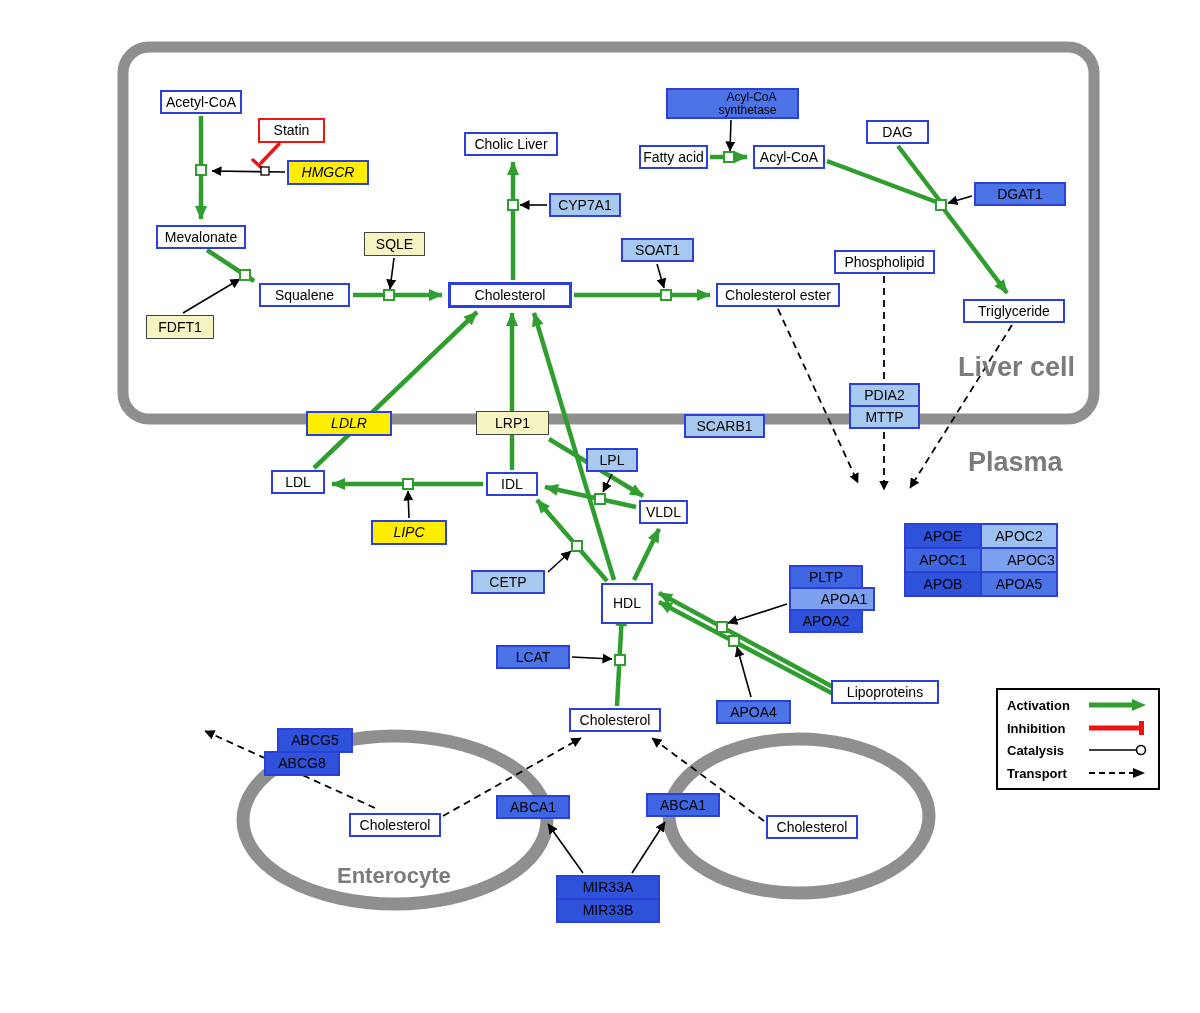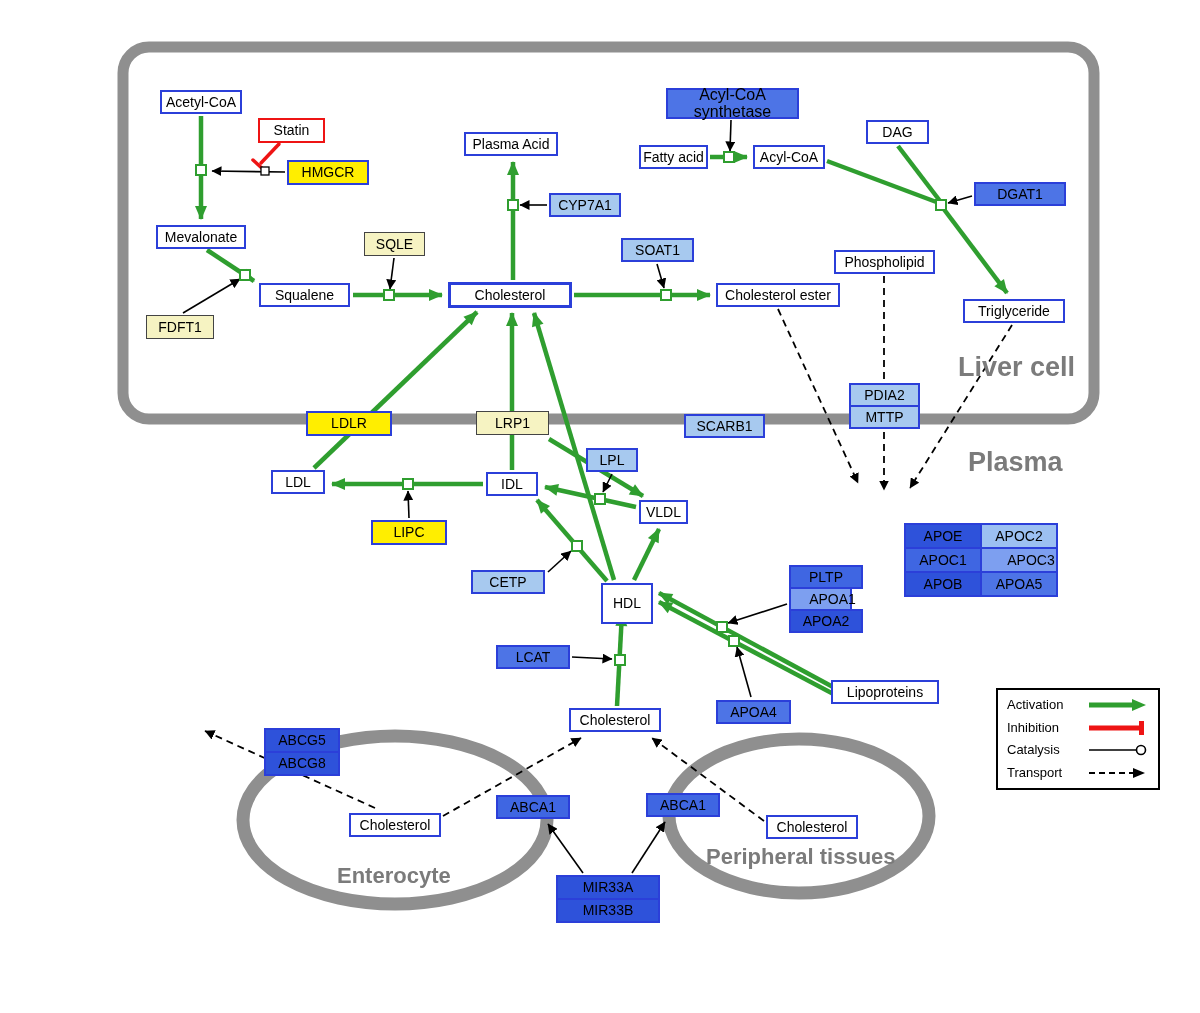--- a/index.html
+++ b/index.html
@@ -2,36 +2,36 @@
 <html style="--c-activation: #2f9e2f; --c-inhibition: #ee1414; --c-blue-border: #2b3fd9; --c-yellow: #ffee00; --c-pale-yellow: #f6f3c2; --c-light-blue: #a7c9ef; --c-mid-blue: #4d74e6; --c-mid-dark-blue: #3f66e2; --c-dark-blue: #2e52da; --c-lighter-blue: #7d9ff0; --c-lightest-blue: #9cc0f2; --c-membrane: #8f8f8f; --c-region-label: #7b7b7b;"><head>
 <meta charset="utf-8">
 <style>
   html,body{margin:0;padding:0;background:#fff;}
   #stage{position:relative;width:1200px;height:1013px;background:#fff;overflow:hidden;
          font-family:"Liberation Sans",sans-serif;}
   #edges{position:absolute;left:0;top:0;z-index:1;}
   .node{position:absolute;box-sizing:border-box;display:flex;align-items:center;justify-content:center;
         text-align:center;background:#fff;border:2px solid var(--c-blue-border,#2b3fd9);
         font-size:14px;line-height:1.05;color:#000;z-index:3;}
-  .f-yellow{background:var(--c-yellow,#ffee00);}
+  .f-yellow{background:var(--c-yellow,#ffee00);font-style:italic;}
   .f-pale{background:var(--c-pale-yellow,#f6f3c2);border:1.5px solid #444;}
   .f-lblue{background:var(--c-light-blue,#a7c9ef);}
   .f-mblue{background:var(--c-mid-blue,#4d74e6);}
   .f-mdblue{background:var(--c-mid-dark-blue,#3f66e2);}
   .f-dblue{background:var(--c-dark-blue,#2e52da);}
   .f-l2blue{background:var(--c-lighter-blue,#7d9ff0);padding-left:24px;}
   .f-l3blue{background:var(--c-lightest-blue,#9cc0f2);}
   .b-red{border-color:var(--c-inhibition,#ee1414);}
   .b-thick{border-width:3px;}
-  .small{font-size:16px;}
+  .small{font-size:12px;text-align:right;}
   .region-label{position:absolute;font-weight:bold;color:var(--c-region-label,#7b7b7b);z-index:2;white-space:nowrap;}
   .legend{position:absolute;left:996px;top:688px;width:164px;height:102px;background:#fff;border:2px solid #000;
           box-sizing:border-box;z-index:4;display:flex;flex-direction:column;justify-content:space-around;
           padding:4px 9px;font-size:13px;color:#000;}
-  .legend-row{display:flex;align-items:flex-start;justify-content:space-between;}
+  .legend-row{display:flex;align-items:flex-end;justify-content:space-between;font-weight:bold;}
   
   .e-act{stroke:var(--c-activation,#2f9e2f);stroke-width:4.5;fill:none;}
   .e-cat{stroke:#000;stroke-width:1.6;fill:none;}
   .e-trans{stroke:#000;stroke-width:1.8;fill:none;stroke-dasharray:7 5;}
   .e-inh{stroke:var(--c-inhibition,#ee1414);stroke-width:3.5;fill:none;stroke-linecap:round;}
   .cat-node{fill:#fff;stroke:var(--c-activation,#2f9e2f);stroke-width:2;}
   .membrane{fill:none;stroke:var(--c-membrane,#8f8f8f);}
   #ga path{fill:var(--c-activation,#2f9e2f);}
   #ba path{fill:#000;}
 </style>
@@ -125,30 +125,29 @@
       <rect class="cat-node" x="615" y="655" width="10" height="10"></rect>
       <rect class="cat-node" x="717" y="622" width="10" height="10"></rect>
       <rect class="cat-node" x="729" y="636" width="10" height="10"></rect>
       <rect x="261" y="167" width="8" height="8" fill="#fff" stroke="#000" stroke-width="1.3"></rect>
     </g>
   </svg>
 
   <div class="region-label" style="left:958px;top:352px;font-size:27px;">Liver cell</div>
   <div class="region-label" style="left:968px;top:447px;font-size:27px;">Plasma</div>
   <div class="region-label" style="left:337px;top:851px;font-size:22px;margin-top:12px;">Enterocyte</div>
-  <div class="region-label" style="left:706px;top:844px;font-size:22px;">Peripheral tissues</div>
 
   <div class="node" style="left:160px;top:90px;width:82px;height:24px">Acetyl-CoA</div>
   <div class="node b-red" style="left:258px;top:118px;width:67px;height:25px">Statin</div>
   <div class="node f-yellow" style="left:287px;top:160px;width:82px;height:25px">HMGCR</div>
   <div class="node" style="left:156px;top:225px;width:90px;height:24px">Mevalonate</div>
   <div class="node f-pale" style="left:146px;top:315px;width:68px;height:24px">FDFT1</div>
   <div class="node" style="left:259px;top:283px;width:91px;height:24px">Squalene</div>
   <div class="node f-pale" style="left:364px;top:232px;width:61px;height:24px">SQLE</div>
-  <div class="node" style="left:464px;top:132px;width:94px;height:24px">Plasma Acid</div>
+  <div class="node" style="left:464px;top:132px;width:94px;height:24px">Cholic Liver</div>
   <div class="node f-lblue" style="left:549px;top:193px;width:72px;height:24px">CYP7A1</div>
   <div class="node b-thick" style="left:448px;top:282px;width:124px;height:26px">Cholesterol</div>
   <div class="node f-lblue" style="left:621px;top:238px;width:73px;height:24px">SOAT1</div>
   <div class="node" style="left:716px;top:283px;width:124px;height:24px">Cholesterol ester</div>
   <div class="node f-mblue small" style="left:666px;top:88px;width:133px;height:31px">
       <span style="width:88px;display:inline-block;">Acyl-CoA synthetase</span>
     </div>
   <div class="node" style="left:639px;top:145px;width:69px;height:24px">Fatty acid</div>
   <div class="node" style="left:753px;top:145px;width:72px;height:24px">Acyl-CoA</div>
   <div class="node" style="left:866px;top:120px;width:63px;height:24px">DAG</div>
@@ -163,34 +162,34 @@
   <div class="node f-lblue" style="left:849px;top:405px;width:71px;height:24px">MTTP</div>
 
   <div class="node" style="left:271px;top:470px;width:54px;height:24px">LDL</div>
   <div class="node" style="left:486px;top:472px;width:52px;height:24px">IDL</div>
   <div class="node f-lblue" style="left:586px;top:448px;width:52px;height:24px">LPL</div>
   <div class="node" style="left:639px;top:500px;width:49px;height:24px">VLDL</div>
   <div class="node f-yellow" style="left:371px;top:520px;width:76px;height:25px">LIPC</div>
   <div class="node f-lblue" style="left:471px;top:570px;width:74px;height:24px">CETP</div>
   <div class="node" style="left:601px;top:583px;width:52px;height:41px">HDL</div>
   <div class="node f-mdblue" style="left:789px;top:565px;width:74px;height:24px">PLTP</div>
-  <div class="node f-l2blue" style="left:789px;top:587px;width:63px;height:24px">APOA1</div>
+  <div class="node f-l2blue" style="left:789px;top:587px;width:86px;height:24px">APOA1</div>
   <div class="node f-dblue" style="left:789px;top:609px;width:74px;height:24px">APOA2</div>
   <div class="node f-dblue" style="left:904px;top:523px;width:78px;height:26px">APOE</div>
   <div class="node f-l3blue" style="left:980px;top:523px;width:78px;height:26px">APOC2</div>
   <div class="node f-mdblue" style="left:904px;top:547px;width:78px;height:26px">APOC1</div>
   <div class="node f-l2blue" style="left:980px;top:547px;width:78px;height:26px">APOC3</div>
   <div class="node f-dblue" style="left:904px;top:571px;width:78px;height:26px">APOB</div>
   <div class="node f-mblue" style="left:980px;top:571px;width:78px;height:26px">APOA5</div>
   <div class="node f-mblue" style="left:496px;top:645px;width:74px;height:24px">LCAT</div>
   <div class="node f-mblue" style="left:716px;top:700px;width:75px;height:24px">APOA4</div>
   <div class="node" style="left:831px;top:680px;width:108px;height:24px">Lipoproteins</div>
   <div class="node" style="left:569px;top:708px;width:92px;height:24px">Cholesterol</div>
 
-  <div class="node f-dblue" style="left:264px;top:728px;width:76px;height:25px">ABCG5</div>
+  <div class="node f-dblue" style="left:277px;top:728px;width:76px;height:25px">ABCG5</div>
   <div class="node f-dblue" style="left:264px;top:751px;width:76px;height:25px">ABCG8</div>
   <div class="node" style="left:349px;top:813px;width:92px;height:24px">Cholesterol</div>
   <div class="node f-mdblue" style="left:496px;top:795px;width:74px;height:24px">ABCA1</div>
   <div class="node f-dblue" style="left:556px;top:875px;width:104px;height:25px">MIR33A</div>
   <div class="node f-dblue" style="left:556px;top:898px;width:104px;height:25px">MIR33B</div>
   <div class="node f-mdblue" style="left:646px;top:793px;width:74px;height:24px">ABCA1</div>
   <div class="node" style="left:766px;top:815px;width:92px;height:24px">Cholesterol</div>
 
   <div class="legend">
     <div class="legend-row">

